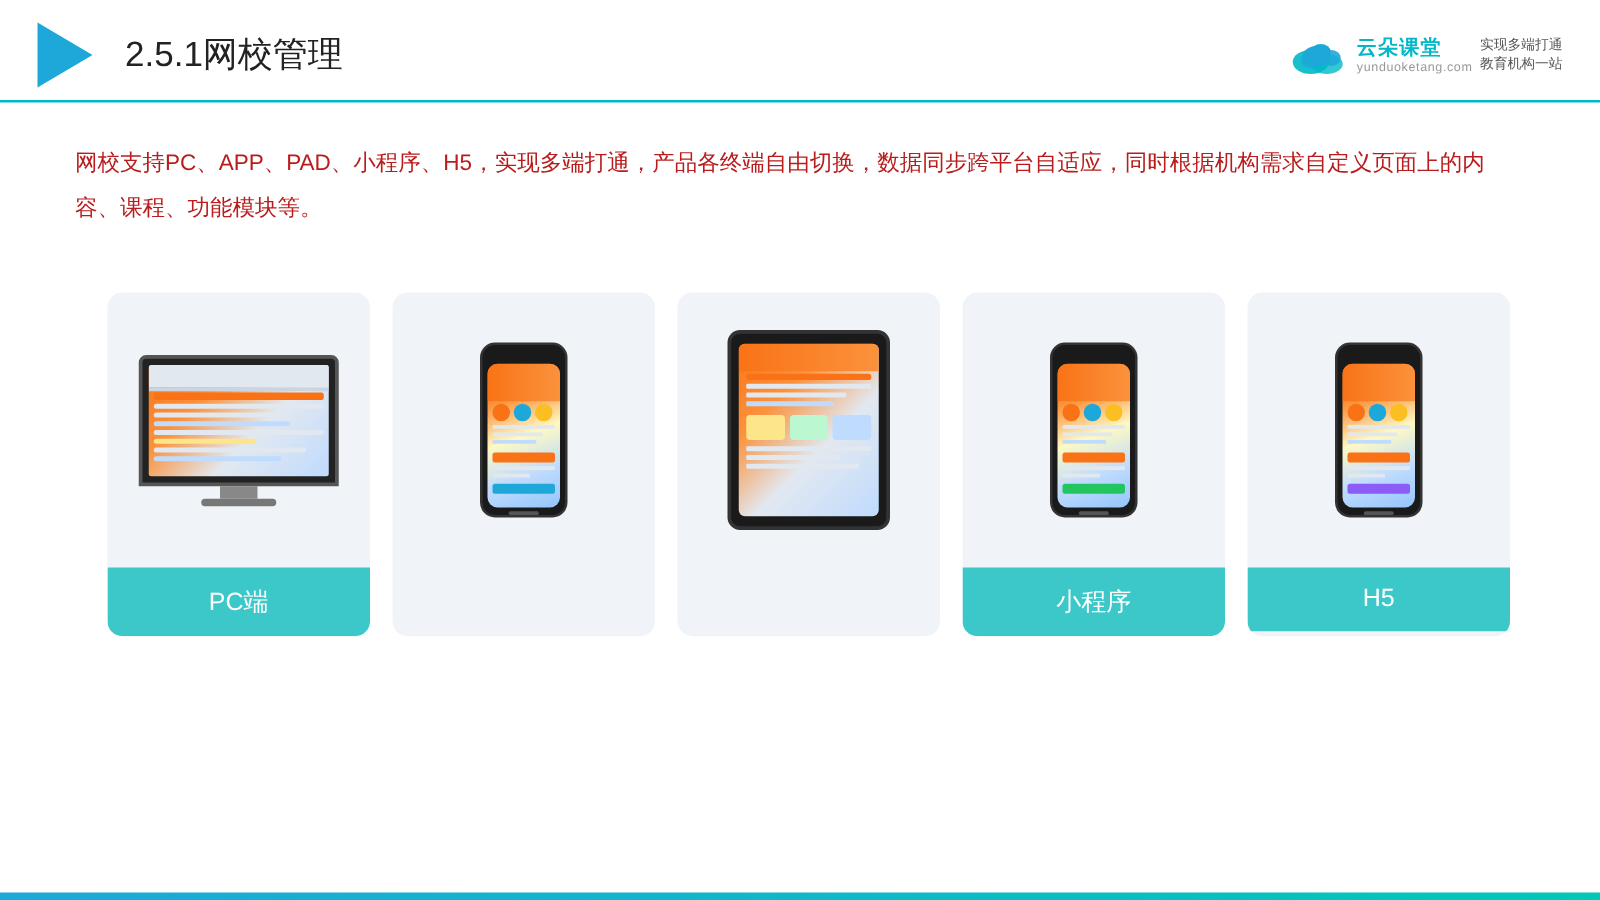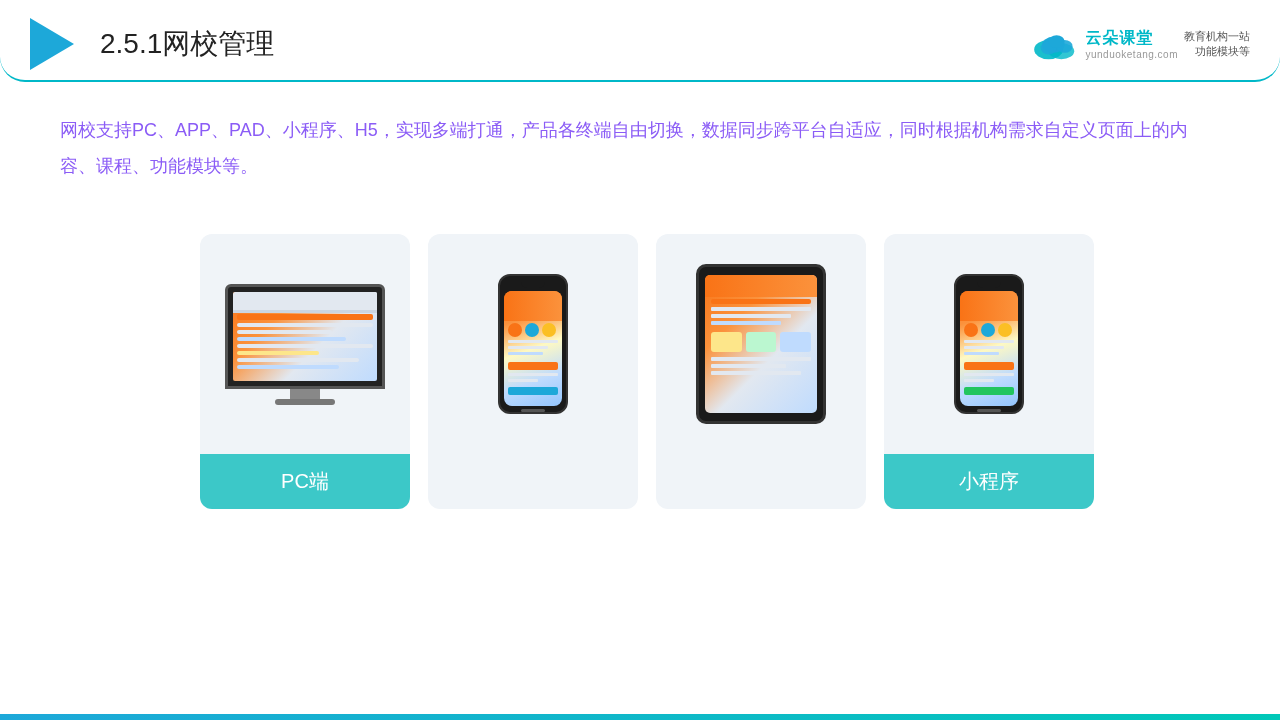--- a/index.html
+++ b/index.html
@@ -12,21 +12,20 @@
       position: relative;
     }
 
     
     .header {
       display: flex;
       align-items: center;
       justify-content: space-between;
       padding: 18px 30px 10px 30px;
       border-bottom: 2px solid #00b8c8;
-      border-radius: 25px;
     }
     .header-left {
       display: flex;
       align-items: center;
       gap: 16px;
     }
     .logo-triangle {
       width: 0;
       height: 0;
       border-top: 26px solid transparent;
@@ -71,21 +70,21 @@
       font-size: 11px;
       color: #555;
       text-align: right;
       line-height: 1.4;
     }
 
     
     .description {
       padding: 30px 60px 20px 60px;
       font-size: 18px;
-      color: #8b5cf6;
+      color: #b91c1c;
       line-height: 2;
     }
 
     
     .cards-container {
       display: flex;
       justify-content: center;
       gap: 18px;
       padding: 20px 50px 30px 64px;
       margin-top: 10px;
@@ -266,22 +265,22 @@
         <ellipse cx="28" cy="20" rx="14" ry="10" fill="#1da8d9"></ellipse>
         <ellipse cx="42" cy="22" rx="10" ry="8" fill="#1da8d9" opacity="0.9"></ellipse>
         <ellipse cx="22" cy="24" rx="10" ry="8" fill="#1da8d9" opacity="0.85"></ellipse>
         <ellipse cx="32" cy="16" rx="10" ry="8" fill="#1da8d9"></ellipse>
       </svg>
       <div>
         <div class="brand-text-cn">云朵课堂</div>
         <div class="brand-text-en">yunduoketang.com</div>
       </div>
       <div class="brand-tagline">
+        <div>实现多端打通</div>
         <div>教育机构一站</div>
-        <div>功能模块等</div>
       </div>
     </div>
   </div>
 </div>
 
 <div class="description">
   <div>网校支持PC、APP、PAD、小程序、H5，实现多端打通，产品各终端自由切换，数据同步跨平台自适应，同时根据机构需求自定义页面上的内容、课程、功能模块等。</div>
 </div>
 
 <div class="cards-container">
@@ -378,16 +377,41 @@
             <div style="height:3px;background:#e2e8f0;border-radius:1px;width:60%;"></div>
             <div style="height:8px;background:#22c55e;border-radius:2px;margin-top:2px;"></div>
           </div>
         </div>
         <div class="phone-home-indicator"></div>
       </div>
     </div>
     <div class="card-label">小程序</div>
   </div>
 
+  <div class="card">
+    <div class="card-device-area">
+      <div class="phone-mockup">
+        <div class="phone-notch"></div>
+        <div class="phone-screen">
+          <div style="position:absolute;top:32px;left:4px;right:4px;display:flex;flex-direction:column;gap:3px;">
+            <div style="display:flex;gap:3px;">
+              <div style="width:14px;height:14px;background:#f97316;border-radius:50%;"></div>
+              <div style="width:14px;height:14px;background:#1da8d9;border-radius:50%;"></div>
+              <div style="width:14px;height:14px;background:#fbbf24;border-radius:50%;"></div>
+            </div>
+            <div style="height:3px;background:#e2e8f0;border-radius:1px;"></div>
+            <div style="height:3px;background:#e2e8f0;border-radius:1px;width:80%;"></div>
+            <div style="height:3px;background:#bfdbfe;border-radius:1px;width:70%;"></div>
+            <div style="height:8px;background:#f97316;border-radius:2px;margin-top:4px;"></div>
+            <div style="height:3px;background:#e2e8f0;border-radius:1px;"></div>
+            <div style="height:3px;background:#e2e8f0;border-radius:1px;width:60%;"></div>
+            <div style="height:8px;background:#8b5cf6;border-radius:2px;margin-top:2px;"></div>
+          </div>
+        </div>
+        <div class="phone-home-indicator"></div>
+      </div>
+    </div>
+    <div class="card-label">H5</div>
+  </div>
 
 </div>
 
 <div class="bottom-bar"></div>
 
 </body></html>

